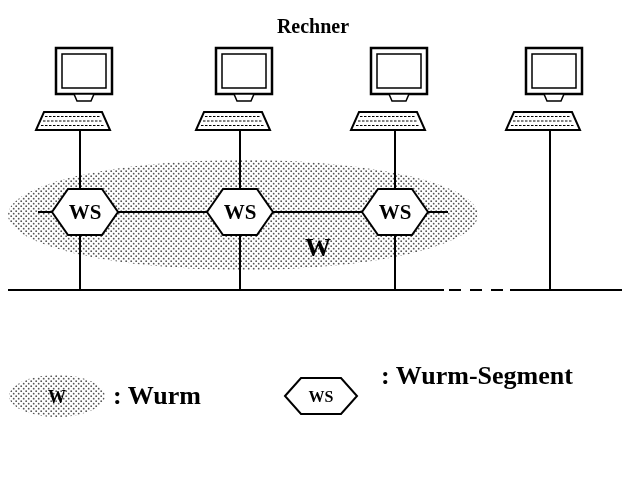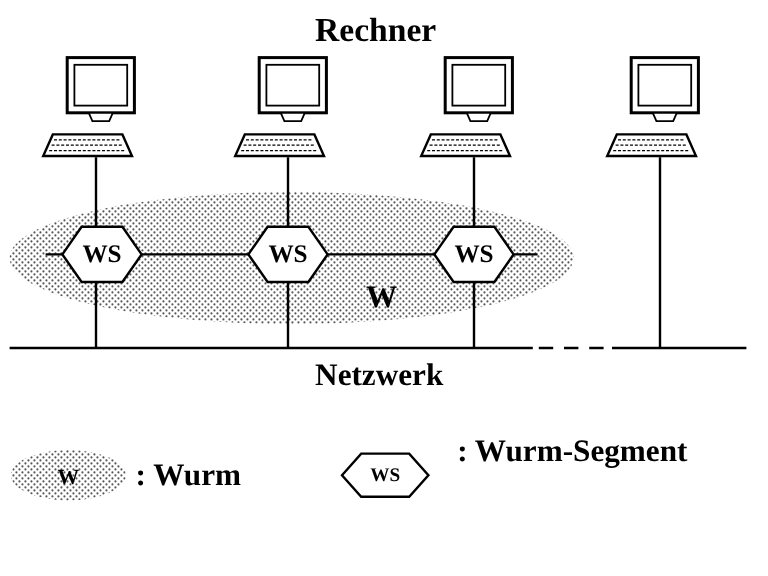--- a/index.html
+++ b/index.html
@@ -16,21 +16,21 @@
   .label{
     position:absolute;
     transform:translate(-50%,-50%);
     font-weight:bold;
     color:#000;
     white-space:nowrap;
     line-height:1;
     font-family:"Liberation Serif", serif;
   }
   .label.left-anchor{transform:translate(0,-50%);}
-  .t-title{font-size:28px;}
+  .t-title{font-size:20px;}
   .t-big{font-size:26px;}
   .t-ws{font-size:21px;}
   .t-legend-sym{font-size:18px;}
   .t-legend-sym-small{font-size:16px;}
 </style>
 </head>
 <body>
 
 <div id="stage">
 
@@ -105,20 +105,19 @@
   </svg>
 
   <div class="label t-title" style="left:313px;top:26px">Rechner</div>
 
   <div class="label t-ws" style="left:85px;top:212px">WS</div>
   <div class="label t-ws" style="left:240px;top:212px">WS</div>
   <div class="label t-ws" style="left:395px;top:212px">WS</div>
 
   <div class="label t-big" style="left:318px;top:248px">W</div>
 
-  <div class="label t-big" style="left:316px;top:313px">Netzwerk</div>
 
   <div class="label t-legend-sym" style="left:57px;top:397px">W</div>
   <div class="label t-big left-anchor" style="left:113px;top:396px">: Wurm</div>
   <div class="label t-legend-sym-small" style="left:321px;top:397px">WS</div>
   <div class="label t-big left-anchor" style="left:381px;top:376px">: Wurm-Segment</div>
 
 </div>
 
 </body></html>

